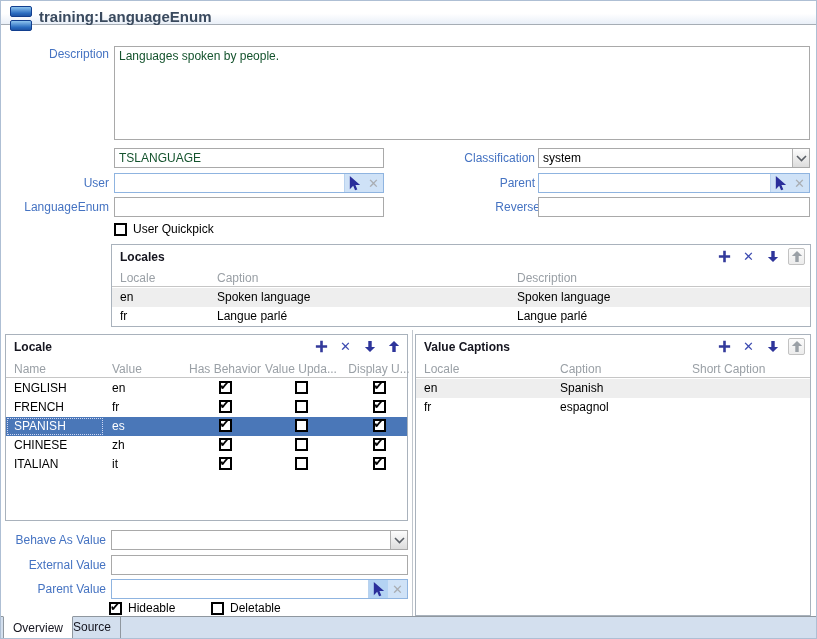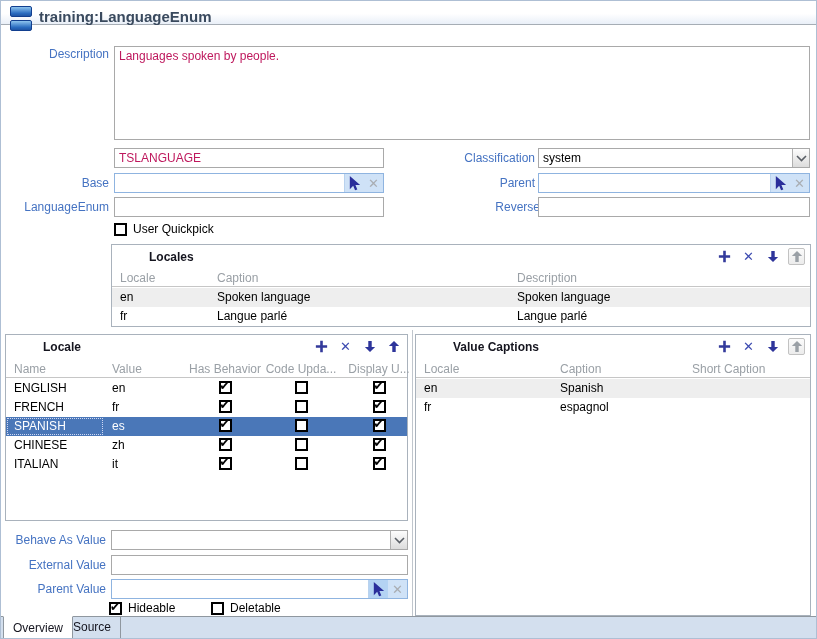--- a/index.html
+++ b/index.html
@@ -17,21 +17,21 @@
   #title-icon { position:absolute; left:9px; top:5px; width:22px; height:26px; }
   #title-icon .blk {
     width:22px; height:11px; border:1px solid #123f8f; border-radius:2px;
     background:linear-gradient(#8ec4ee, #2a6cc0 70%, #1f55a4); margin-bottom:3px;
   }
   #title-text { position:absolute; left:38px; top:7px; font-size:15px; font-weight:bold; color:#3a4a5e; }
   
   .row-label { position:absolute; color:#4573c2; text-align:right; line-height:20px; white-space:nowrap; }
   .tinput {
     position:absolute; height:20px; border:1px solid #a9a9a9; background:#fff;
-    font-family:inherit; font-size:12px; padding:0 4px; color:#be185d; outline:none;
+    font-family:inherit; font-size:12px; padding:0 4px; color:#14532d; outline:none;
   }
   textarea.tinput { resize:none; padding:2px 4px; line-height:15px; }
   .pickfield {
     position:absolute; height:20px; border:1px solid #8fb4e0; background:#fff;
     display:flex; align-items:stretch;
   }
   .pickfield .fill { flex:1; }
   .pickicons { display:flex; background:#cfe2f7; border-left:1px solid #b9d2ee; }
   .pickbtn { width:19px; display:flex; align-items:center; justify-content:center; }
   .pickbtn.hl { background:#b4d3f3; }
@@ -51,21 +51,21 @@
     display:inline-block; vertical-align:middle; flex:none;
   }
   .checkbox.on::after {
     content:"\2714"; position:absolute; left:-1px; top:-4px; font-size:12px; font-weight:bold; color:#000;
   }
   .cb-row { position:absolute; display:flex; align-items:center; gap:6px; }
   .cb-row .lbl { color:#000; }
   
   .panel { position:absolute; border:1px solid #a9b2bc; background:#fff; }
   .panel-header { position:absolute; left:0; top:0; width:100%; height:25px; }
-  .panel-title { position:absolute; left:8px; top:5px; font-weight:bold; color:#15151f;margin-left:29px; }
+  .panel-title { position:absolute; left:8px; top:5px; font-weight:bold; color:#15151f; }
   .toolbar { position:absolute; right:5px; top:3px; display:flex; align-items:center; gap:7px; }
   .tool { width:17px; height:17px; display:flex; align-items:center; justify-content:center; }
   .tool.disabled { background:linear-gradient(#fbfbfb,#ececec); border:1px solid #c2c2c2; border-radius:2px; }
   .tool .x-glyph { font-weight:bold; font-size:13px; color:#3c4ab0; line-height:1; }
   .thead-row { position:absolute; left:0; width:100%; height:17px; border-bottom:1px solid #c6c6c6; }
   .th { position:absolute; top:1px; color:#9aa0a6; white-space:nowrap; overflow:hidden; }
   .trow { position:absolute; left:0; width:100%; height:19px; }
   .trow.stripe { background:#eeeeee; }
   .trow.sel { background:#4a77b8; color:#fff; }
   .td { position:absolute; top:2px; white-space:nowrap; }
@@ -104,21 +104,21 @@
   <div class="row-label" style="left:410px;top:147px;width:124px;">Classification</div>
   <div class="combo" style="left:537px;top:147px;width:272px;">
     <div class="val">system</div>
     <div class="dd">
       <svg width="11" height="7" viewBox="0 0 11 7">
           <polyline points="1,1 5.5,5.5 10,1" fill="none" stroke="#5a5f66" stroke-width="1.6"></polyline>
         </svg>
     </div>
   </div>
 
-  <div class="row-label" style="left:0;top:172px;width:108px;">Base</div>
+  <div class="row-label" style="left:0;top:172px;width:108px;">User</div>
   <div class="pickfield" style="left:113px;top:172px;width:270px;">
     <div class="fill"></div>
     <div class="pickicons">
       <div class="pickbtn">
         <svg width="13" height="15" viewBox="0 0 12 16">
             <polygon points="1,0 1,14 4.6,10.4 6.6,15.3 9,14.3 7,9.6 12,9.6" fill="#2a2e9b"></polygon>
           </svg>
       </div>
       <div class="pickbtn">
           <span class="clear-x">✕</span>
@@ -212,21 +212,21 @@
           <svg width="12" height="13" viewBox="0 0 14 15">
               <path d="M7 1l6 6H9v7H5V7H1z" fill="#2e359b"></path>
             </svg>
         </div>
       </div>
     </div>
     <div class="thead-row" style="top:26px;">
       <div class="th" style="left:8px;">Name</div>
       <div class="th" style="left:106px;">Value</div>
       <div class="th" style="left:169px;width:100px;text-align:center;">Has Behavior</div>
-      <div class="th" style="left:245px;width:100px;text-align:center;">Code Upda...</div>
+      <div class="th" style="left:245px;width:100px;text-align:center;">Value Upda...</div>
       <div class="th" style="left:323px;width:100px;text-align:center;">Display U...</div>
     </div>
 
     <div class="trow" style="top:44px;">
       <div class="td" style="left:8px;">ENGLISH</div>
       <div class="td" style="left:106px;">en</div>
       <div class="td center" style="left:169px;width:100px;">
           <span class="checkbox on"></span>
         </div>
       <div class="td center" style="left:245px;width:100px;">

